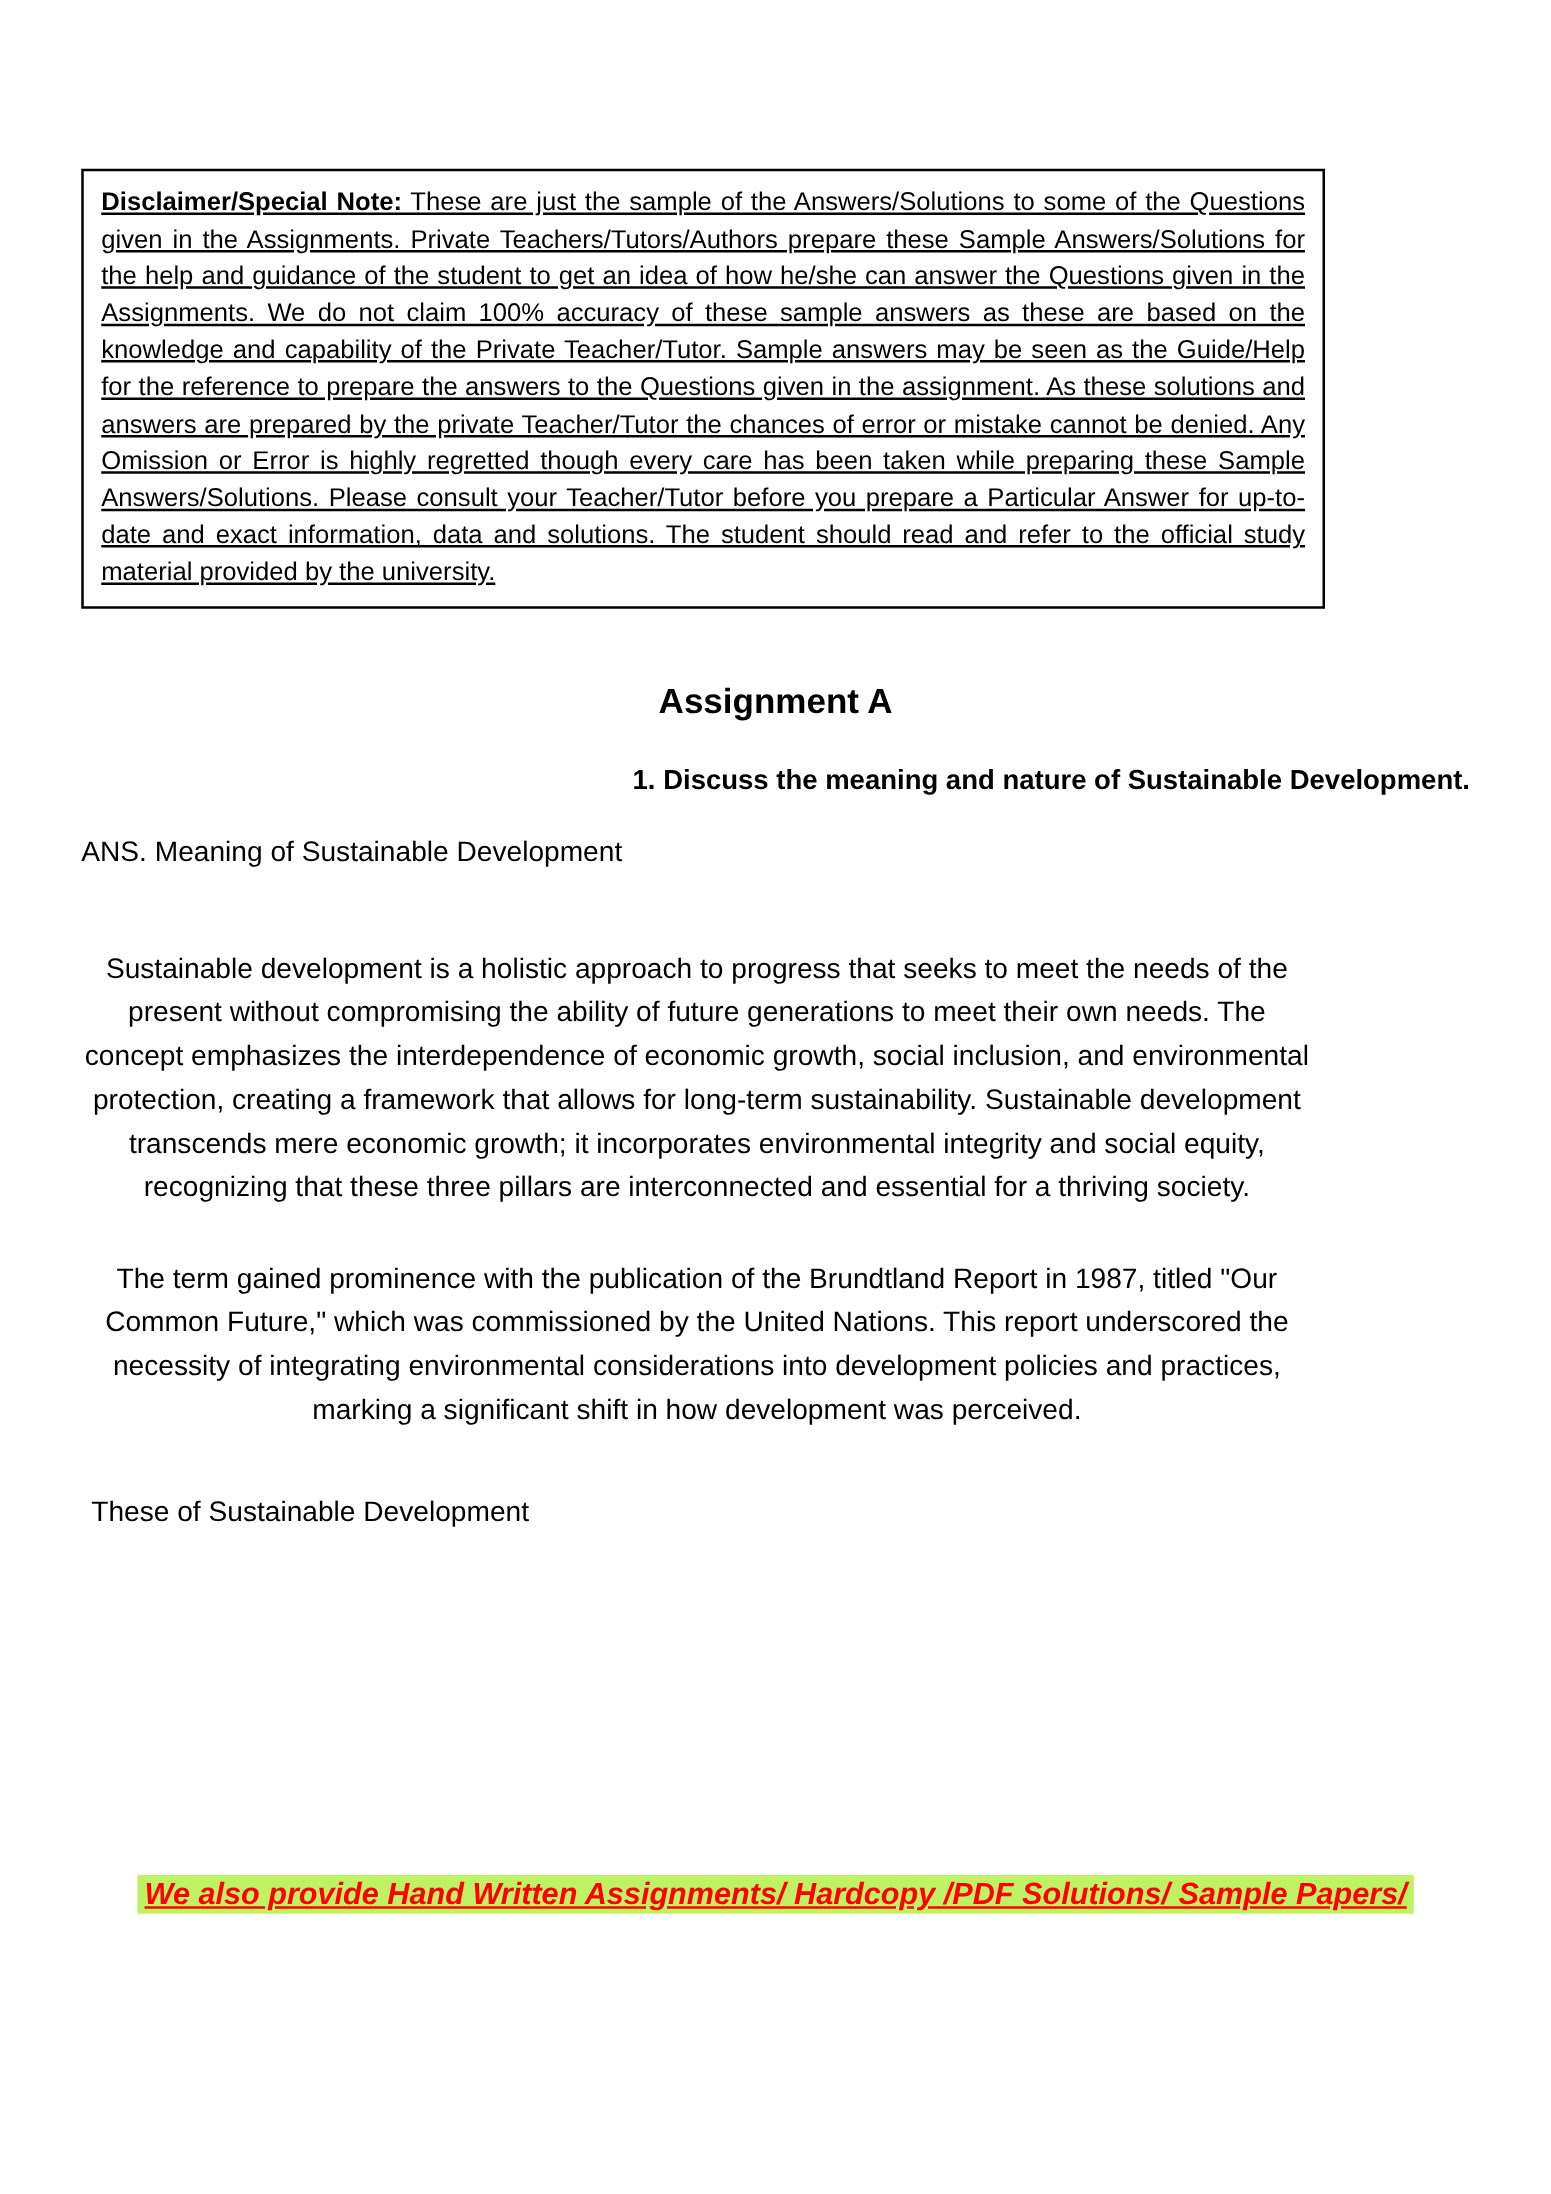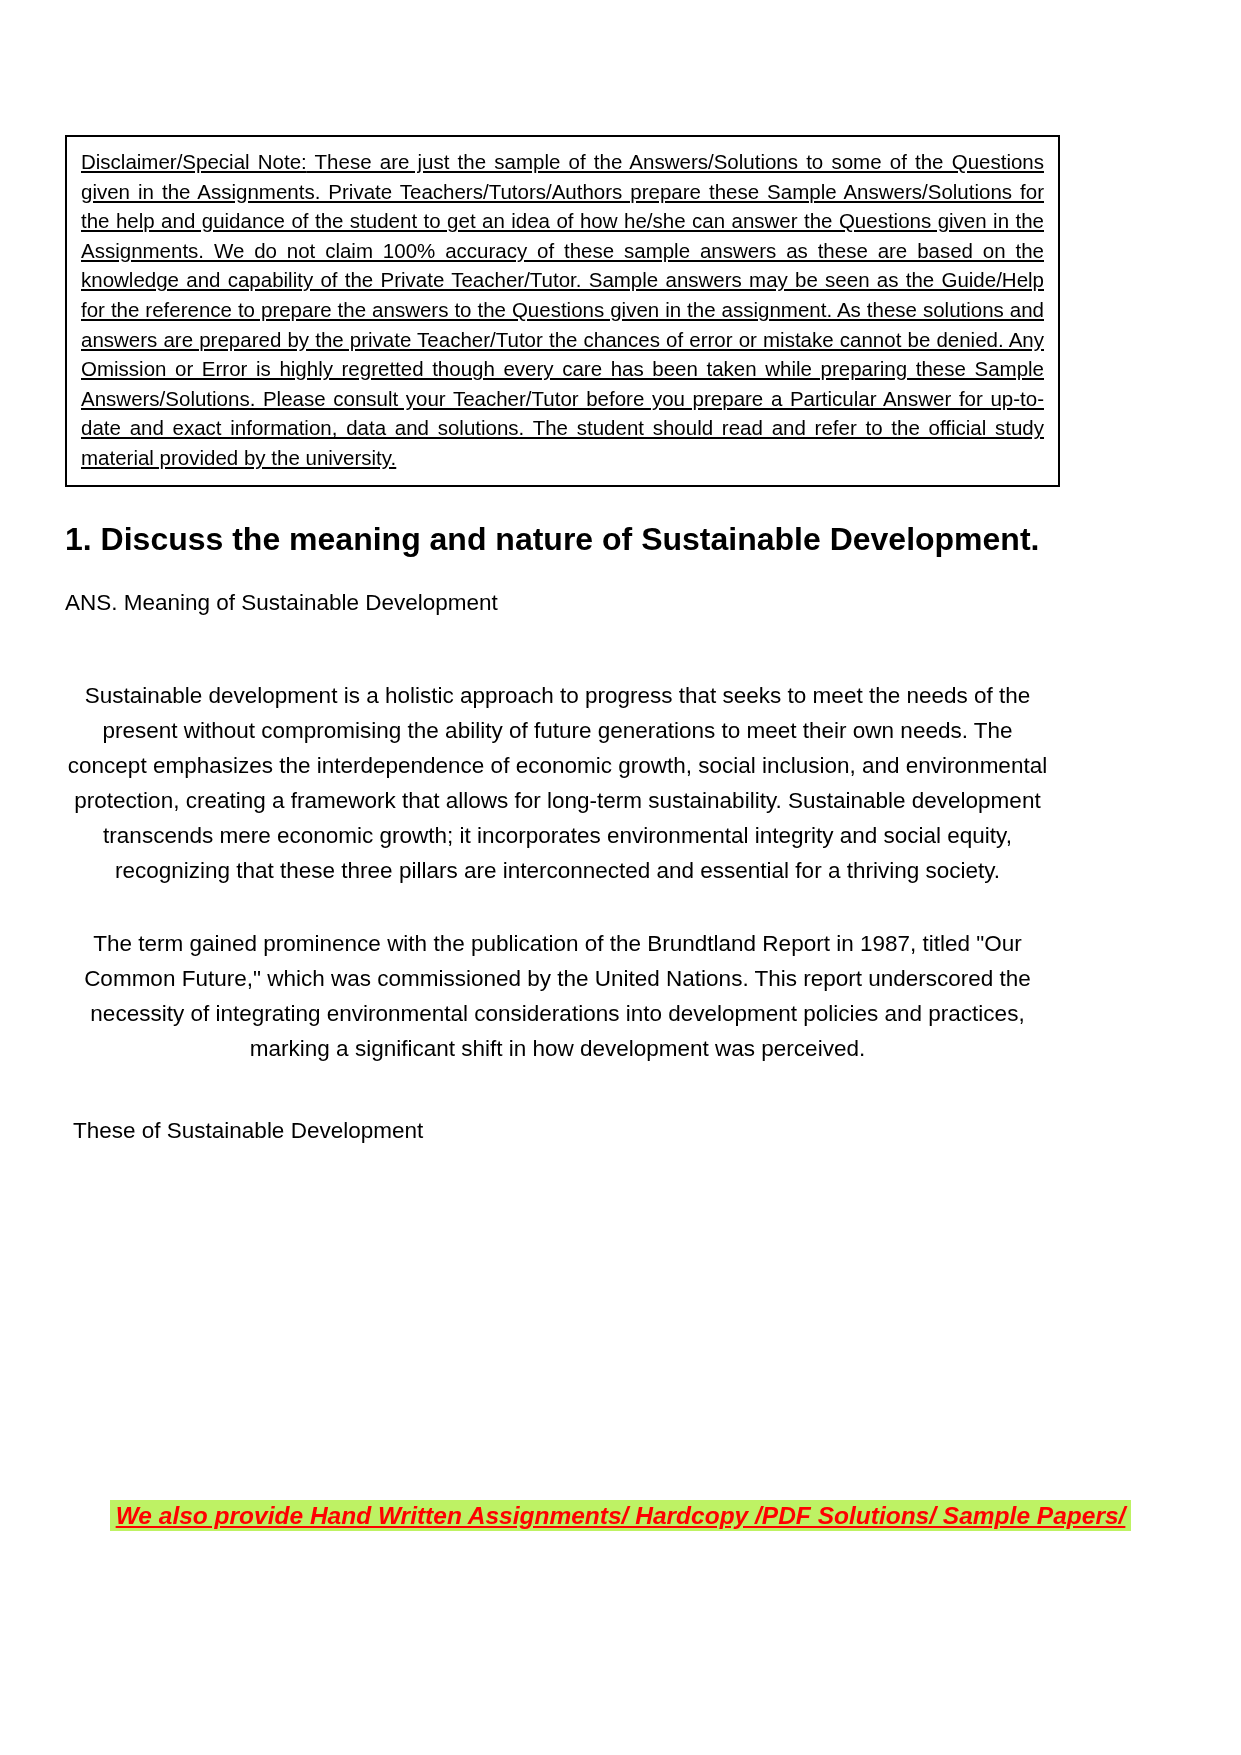--- a/index.html
+++ b/index.html
@@ -25,37 +25,38 @@
     border: 2px solid #000000;
     padding: 10px 14px 12px 14px;
   }
   .disclaimer-text {
     font-size: 20.5px;
     line-height: 29.6px;
     text-align: justify;
     text-decoration: underline;
   }
   .disclaimer-label {
-    font-weight: normal;
+    font-weight: bold;
   }
   .assignment-title {
     margin-top: 58px;
     text-align: center;
     font-size: 28px;
     font-weight: bold;
   }
   .instruction {
     margin-top: 88px;
     font-size: 25px;
     font-weight: bold;
   }
   .question {
     margin-top: 34px;
-    font-size: 32px;
+    font-size: 22px;
     font-weight: bold;
+    text-align: right;
   }
   .answer-label {
     margin-top: 32px;
     font-size: 22.5px;
   }
   .body-para {
     font-size: 22.5px;
     line-height: 35px;
     text-align: center;
   }
@@ -88,20 +89,21 @@
 </style>
 </head>
 <body>
 
 <div class="page">
 
   <div class="disclaimer-box">
     <p class="disclaimer-text"><span class="disclaimer-label">Disclaimer/Special Note:</span><span> These are just the sample of the Answers/Solutions to some of the Questions given in the Assignments. Private Teachers/Tutors/Authors prepare these Sample Answers/Solutions for the help and guidance of the student to get an idea of how he/she can answer the Questions given in the Assignments. We do not claim 100% accuracy of these sample answers as these are based on the knowledge and capability of the Private Teacher/Tutor. Sample answers may be seen as the Guide/Help for the reference to prepare the answers to the Questions given in the assignment. As these solutions and answers are prepared by the private Teacher/Tutor the chances of error or mistake cannot be denied. Any Omission or Error is highly regretted though every care has been taken while preparing these Sample Answers/Solutions. Please consult your Teacher/Tutor before you prepare a Particular Answer for up-to-date and exact information, data and solutions. The student should read and refer to the official study material provided by the university.</span></p>
   </div>
 
+  <h1 class="assignment-title">Assignment A</h1>
 
 
   <h2 class="question">1. Discuss the meaning and nature of Sustainable Development.</h2>
 
   <p class="answer-label">ANS.  Meaning of Sustainable Development</p>
 
   <p class="body-para para-1">Sustainable development is a holistic approach to progress that seeks to meet the needs of the present without compromising the ability of future generations to meet their own needs. The concept emphasizes the interdependence of economic growth, social inclusion, and environmental protection, creating a framework that allows for long-term sustainability. Sustainable development transcends mere economic growth; it incorporates environmental integrity and social equity, recognizing that these three pillars are interconnected and essential for a thriving society.</p>
 
   <p class="body-para para-2">The term gained prominence with the publication of the Brundtland Report in 1987, titled "Our Common Future," which was commissioned by the United Nations. This report underscored the necessity of integrating environmental considerations into development policies and practices, marking a significant shift in how development was perceived.</p>
 

